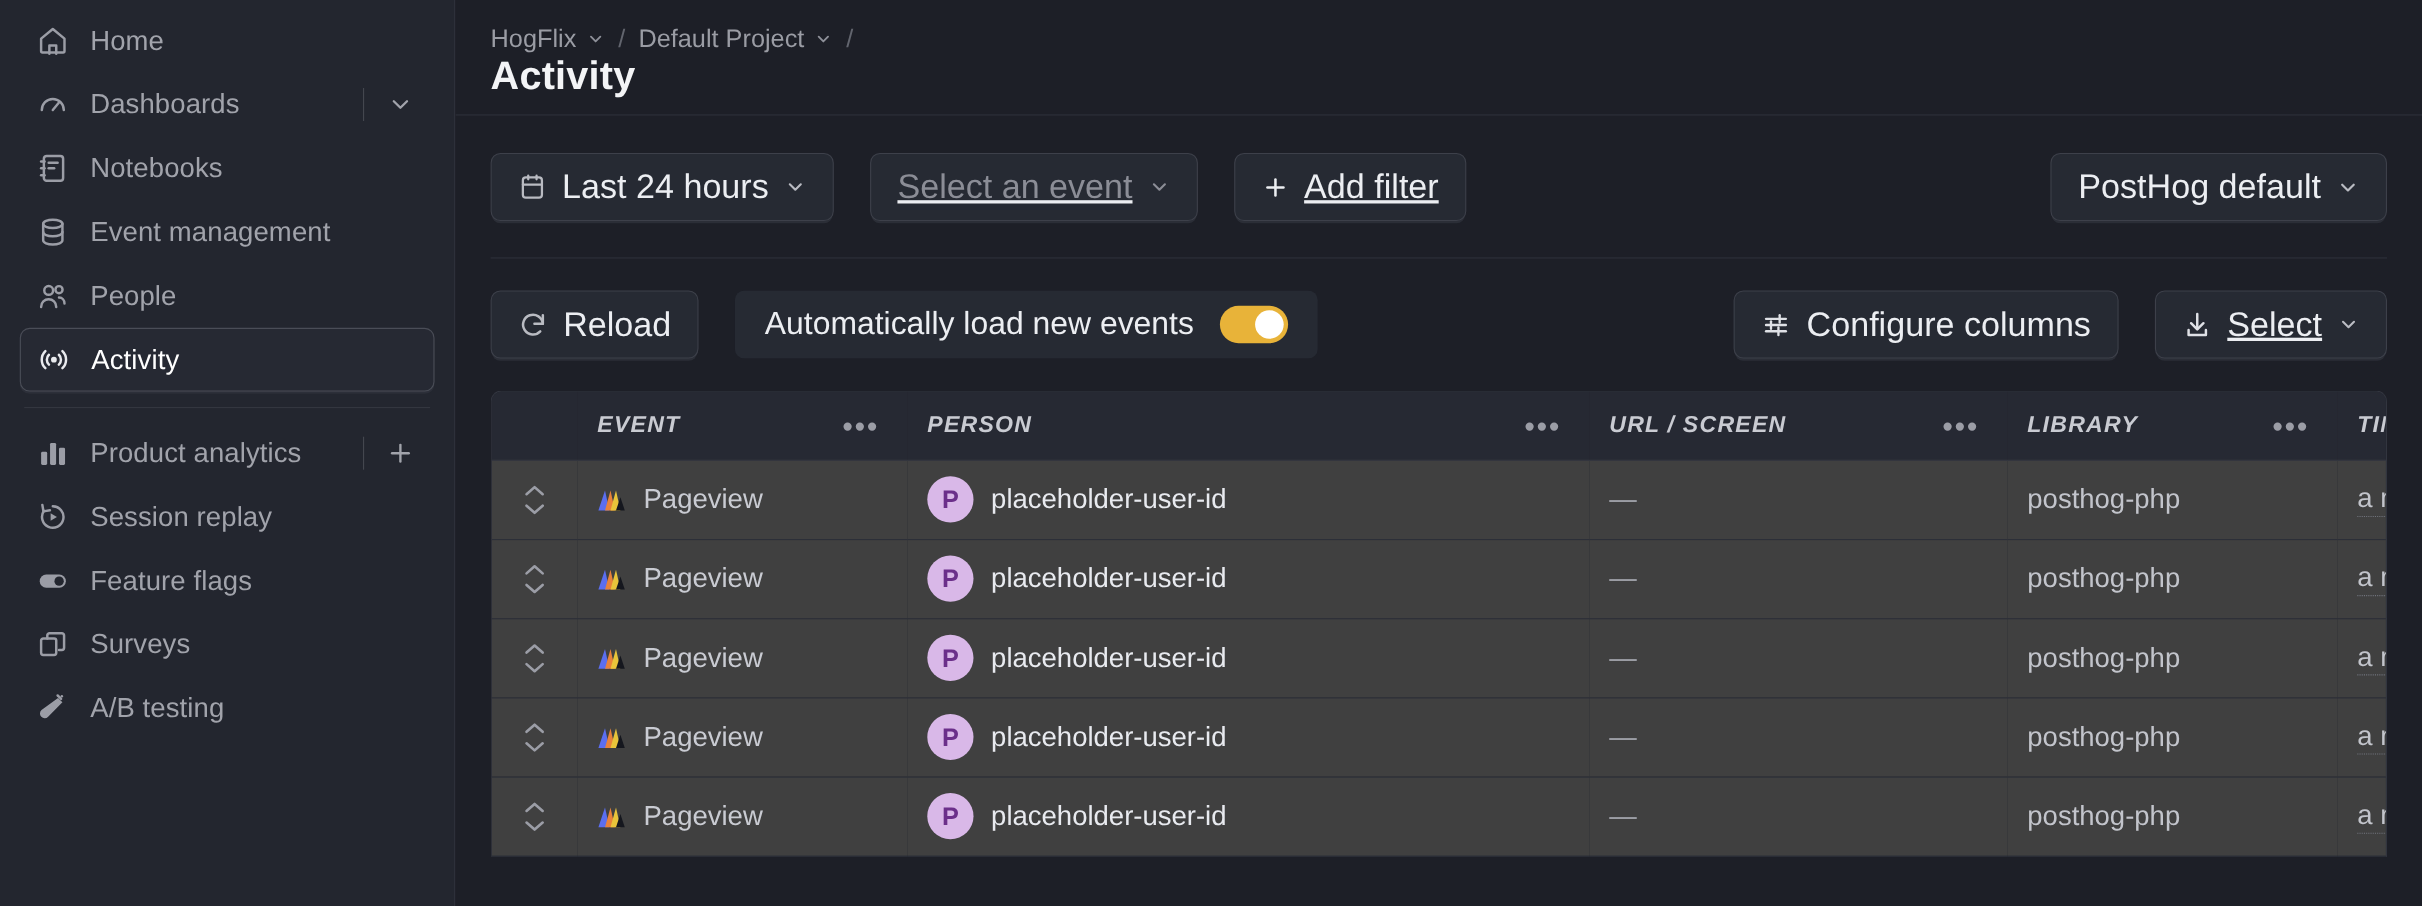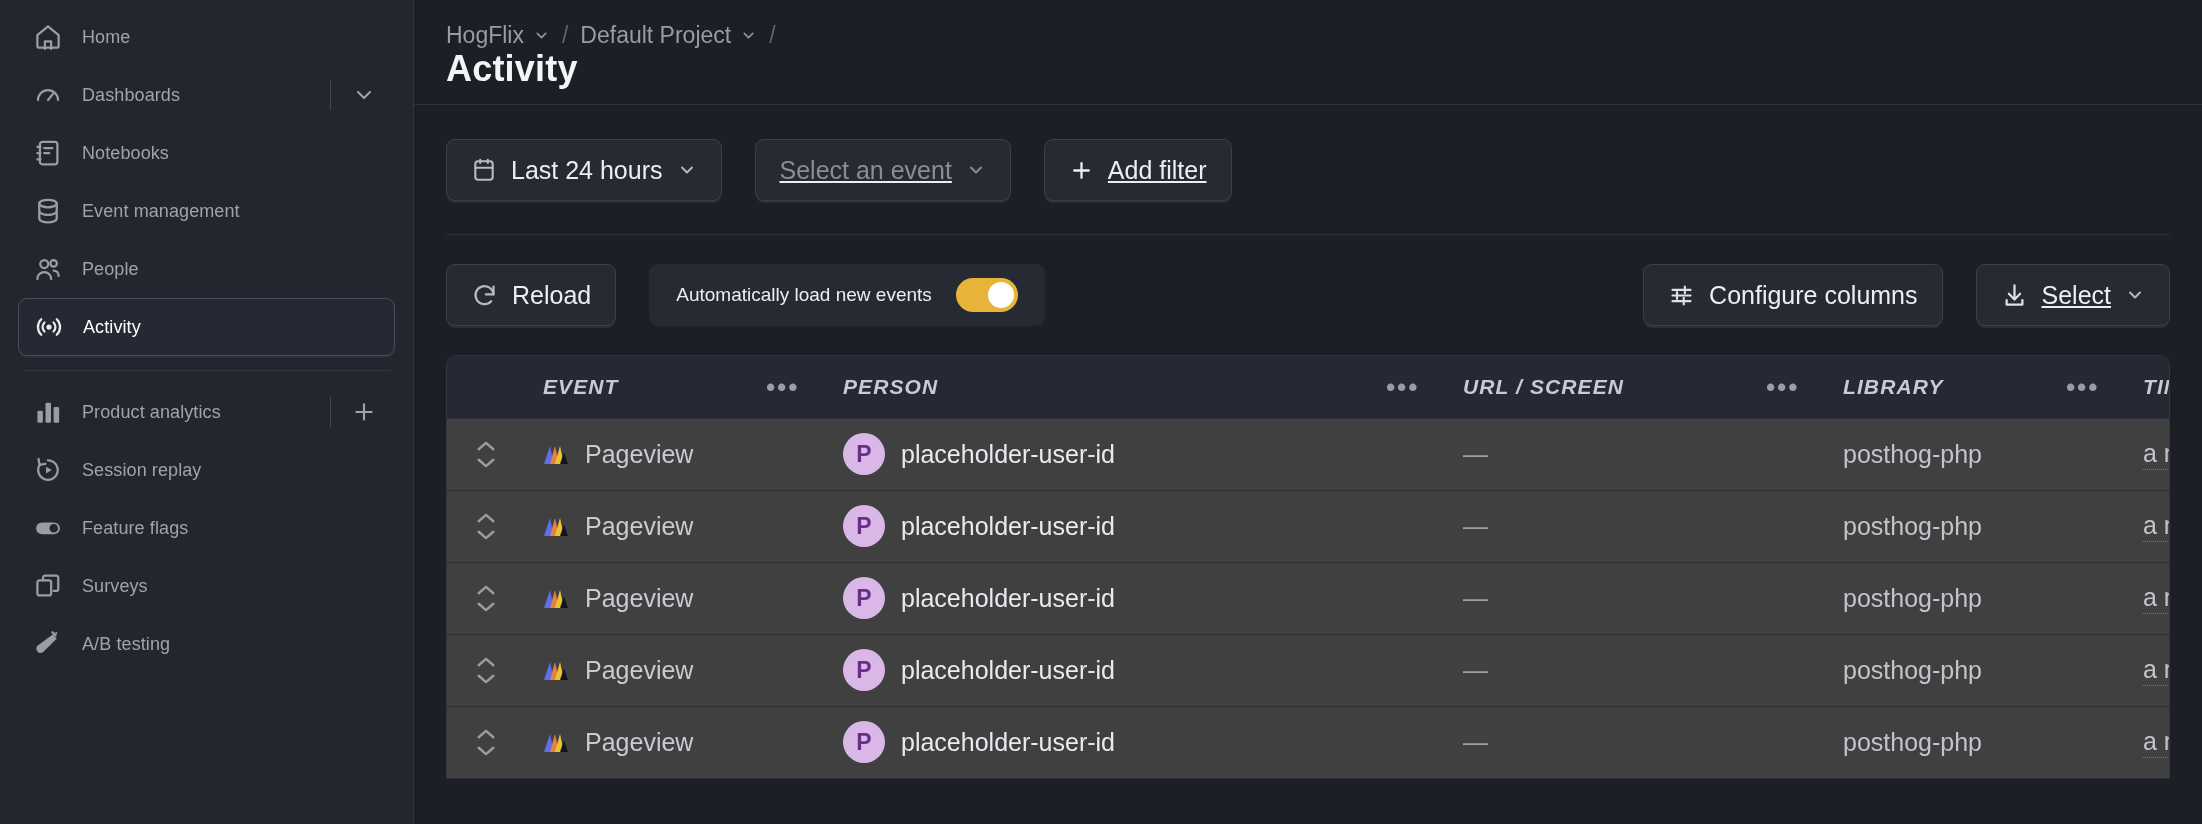--- a/index.html
+++ b/index.html
@@ -25,21 +25,21 @@
     display: flex; align-items: center;
     height: 58px;
     padding: 0 14px;
     border-radius: 9px;
     gap: 18px;
     color: #a1a3ab;
     cursor: pointer;
     position: relative;
   }
   .nav-item .label {
-    font-size: 18px;
+    font-size: 25px;
     letter-spacing: .1px;
     white-space: nowrap;
   }
   .nav-item.active {
     border: 1px solid #4a4d57;
     color: #ffffff;
     background: #262933;
     box-shadow: 0 2px 0 0 #2c2f39;
   }
   .nav-item.active .label { color:#fff; font-weight: 400; }
@@ -108,21 +108,21 @@
   }
   .btn {
     display: inline-flex; align-items: center;
     gap: 14px;
     height: 62px;
     padding: 0 24px;
     border: 1px solid #3d404a;
     border-radius: 9px;
     background: #262a33;
     color: #eceef2;
-    font-size: 25px;
+    font-size: 31px;
     cursor: pointer;
     white-space: nowrap;
     box-shadow: 0 3px 0 -1px #2b2e37;
   }
   .btn .muted { color: #8b8d96; }
   .btn .chev { color:#b9bbc2; display:flex; align-items:center; }
   .btn + .btn { margin-left: 33px; text-decoration: underline; }
   .spacer { flex: 1 1 auto; }
   .filter-rule {
     height: 1px; background: #2e313a;
@@ -138,21 +138,21 @@
   }
   .toggle-wrap {
     display: inline-flex; align-items: center;
     gap: 24px;
     height: 62px;
     padding: 0 26px;
     border-radius: 9px;
     background: #262a33;
     border: 1px solid transparent;
     color: #eceef2;
-    font-size: 19px;
+    font-size: 29px;
     cursor: pointer;
     margin-left: 33px;
     white-space: nowrap;
   }
   .switch {
     width: 62px; height: 34px;
     border-radius: 17px;
     background: #e8b339;
     position: relative;
     flex: 0 0 62px;
@@ -432,20 +432,28 @@
       <div class="btn">
         <svg width="25" height="25" viewBox="0 0 24 24" fill="none" stroke="#eceef2" stroke-width="2.2" stroke-linecap="round">
             <line x1="12" y1="5" x2="12" y2="19"></line>
             <line x1="5" y1="12" x2="19" y2="12"></line>
           </svg>
         <span>Add filter</span>
       </div>
 
       <div class="spacer"></div>
 
+      <div class="btn" style="min-width:296px; justify-content:space-between;">
+        <span>PostHog default</span>
+        <span class="chev">
+          <svg width="21" height="21" viewBox="0 0 24 24" fill="none" stroke="#b9bbc2" stroke-width="2.3" stroke-linecap="round" stroke-linejoin="round">
+              <polyline points="6 9 12 15 18 9"></polyline>
+            </svg>
+        </span>
+      </div>
     </div>
 
     <div class="filter-rule"></div>
 
     <div class="toolbar">
       <div class="btn" style="margin-left:0;">
         <svg width="27" height="27" viewBox="0 0 24 24" fill="none" stroke="#b9bbc2" stroke-width="2" stroke-linecap="round" stroke-linejoin="round">
           <path d="M20 11a8 8 0 1 0-2.1 6.1"></path>
             <polyline points="20 4 20 11 13.2 11"></polyline>
         </svg>

